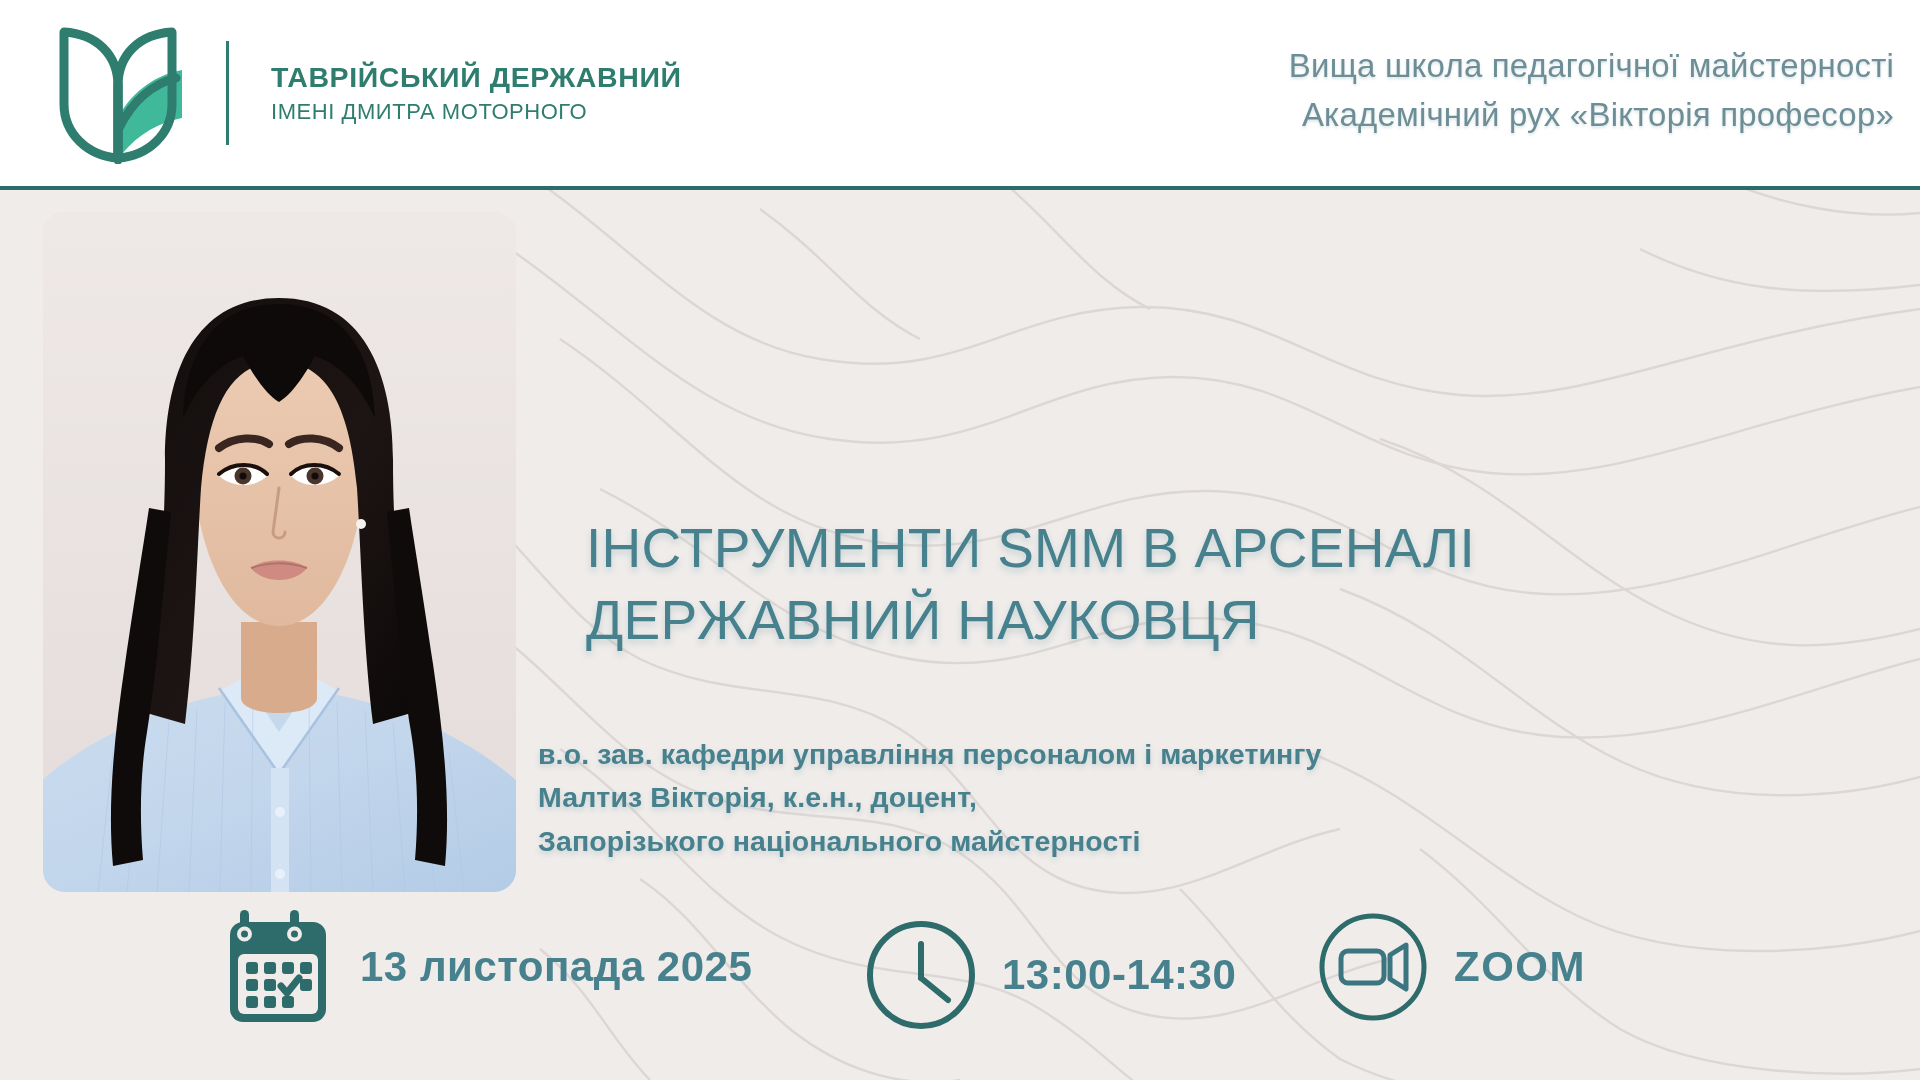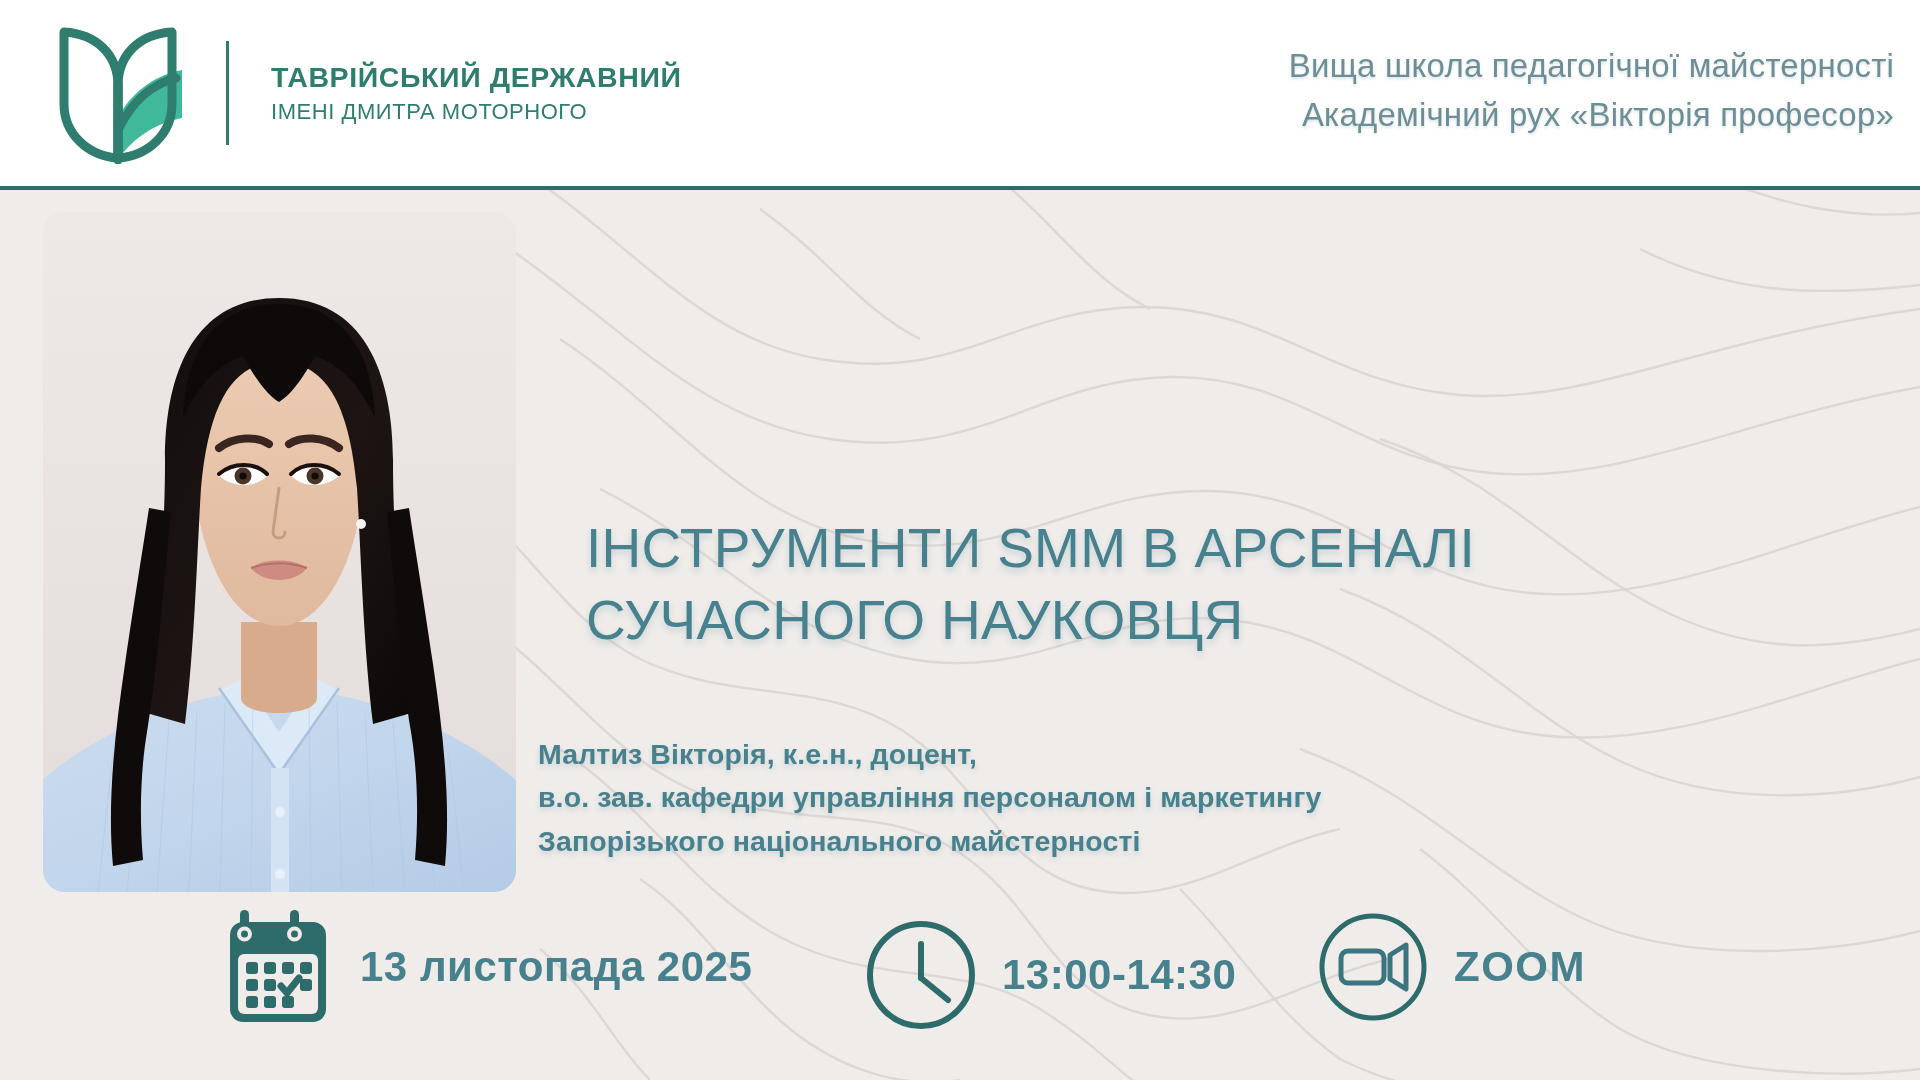--- a/index.html
+++ b/index.html
@@ -277,26 +277,26 @@
 
       <path d="M128,300 C120,380 114,460 104,520 C98,556 96,600 100,648
                L70,654 C64,590 72,520 82,452 C92,384 100,336 106,296 Z" fill="#100b0b"></path>
       <path d="M344,300 C352,380 358,460 368,520 C374,556 376,600 372,648
                L402,654 C408,590 400,520 390,452 C380,384 372,336 366,296 Z" fill="#100b0b"></path>
     </svg>
   </div>
 
   <div class="title">
     <div>ІНСТРУМЕНТИ SMM В АРСЕНАЛІ</div>
-    <div>СУЧАСНОГО НАУКОВЦЯ</div>
+    <div>ДЕРЖАВНИЙ НАУКОВЦЯ</div>
   </div>
 
   <div class="speaker">
+    <div>в.о. зав. кафедри управління персоналом і маркетингу</div>
     <div>Малтиз Вікторія, к.е.н., доцент,</div>
-    <div>в.о. зав. кафедри управління персоналом і маркетингу</div>
     <div>Запорізького національного майстерності</div>
   </div>
 
   <div class="footer">
 
     <div class="f-item f-date">
       <svg class="f-icon" width="110" height="118" viewBox="0 0 110 118">
         <rect x="12" y="2" width="9" height="26" rx="4.5" fill="#2e6b6b"></rect>
         <rect x="62" y="2" width="9" height="26" rx="4.5" fill="#2e6b6b"></rect>
         <rect x="2" y="14" width="96" height="100" rx="13" fill="#2e6b6b"></rect>

